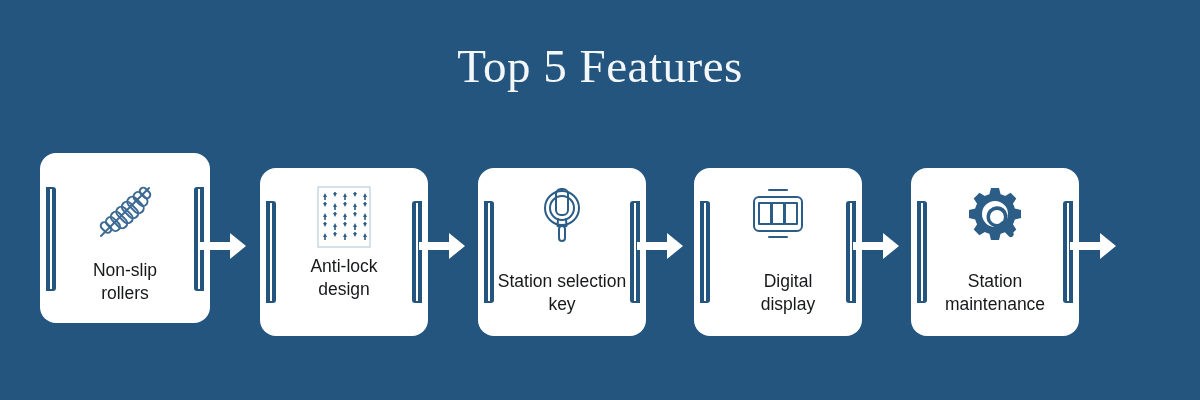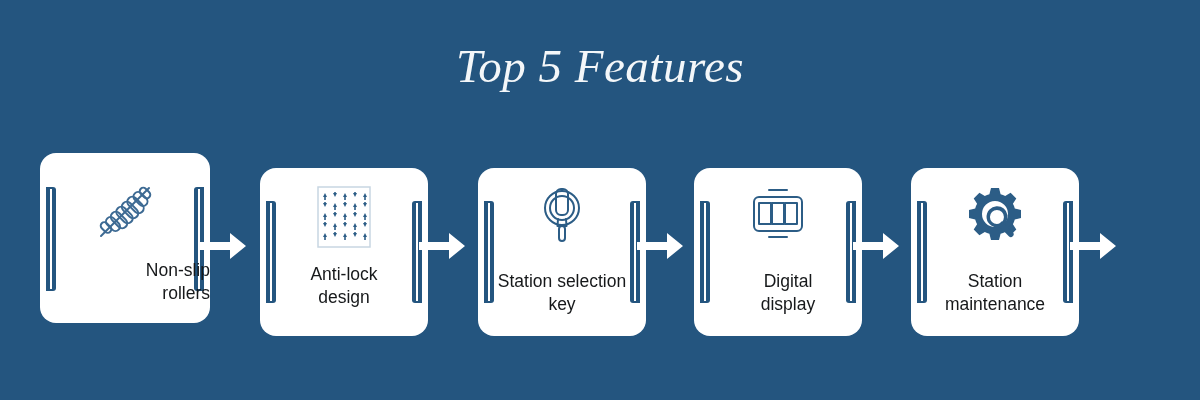--- a/index.html
+++ b/index.html
@@ -20,21 +20,20 @@
   }
 
   
   #title {
     position: absolute;
     left: 0;
     top: 36px;
     width: 1200px;
     text-align: center;
     font-family: "Liberation Serif", "DejaVu Serif", serif;
-    font-style: italic;
     font-size: 47px;
     line-height: 60px;
     letter-spacing: 0.5px;
     color: #f4f7f9;
     white-space: nowrap;
   }
 
   
   .card {
     position: absolute;
@@ -109,21 +108,21 @@
             <rect x="31.5" y="30.5" width="10" height="19" rx="5" transform="rotate(-45 36.5 40)"></rect>
             <rect x="37.0" y="25.5" width="10" height="19" rx="5" transform="rotate(-45 42 35)"></rect>
             <rect x="42.5" y="20.5" width="10" height="19" rx="5" transform="rotate(-45 47.5 30)"></rect>
             <rect x="48.0" y="16.0" width="9" height="16" rx="4.5" transform="rotate(-45 52.5 24)"></rect>
             <rect x="53.5" y="12.0" width="7" height="12" rx="3.5" transform="rotate(-45 57 18)"></rect>
           </g>
         </g>
       </svg>
     </div>
 
-    <div class="card-label" style="top:106px;text-align:right;">Non-slip
+    <div class="card-label" style="top:106px;">Non-slip
 rollers</div>
   </div>
 
   <div class="arrow" style="left:200px; top:230px;">
     <svg width="48" height="32" viewBox="0 0 48 32" aria-hidden="true">
       <path d="M0 12 L30 12 L30 3 L46 16 L30 29 L30 20 L0 20 Z" fill="#ffffff"></path>
     </svg>
   </div>
 
   <div class="card" style="left:260px; top:168px; width:168px; height:168px;">
@@ -237,21 +236,21 @@
               </g>
             <g transform="translate(40,40)">
                 <polygon points="0,5 4,5 2,1"></polygon>
                 <rect x="1.2" y="5" width="1.6" height="3"></rect>
               </g>
           </g>
         </g>
       </svg>
     </div>
 
-    <div class="card-label" style="top:95px;">Anti-lock
+    <div class="card-label" style="top:87px;">Anti-lock
 design</div>
   </div>
 
   <div class="arrow" style="left:419px; top:230px;">
     <svg width="48" height="32" viewBox="0 0 48 32" aria-hidden="true">
       <path d="M0 12 L30 12 L30 3 L46 16 L30 29 L30 20 L0 20 Z" fill="#ffffff"></path>
     </svg>
   </div>
 
   <div class="card" style="left:478px; top:168px; width:168px; height:168px;">

